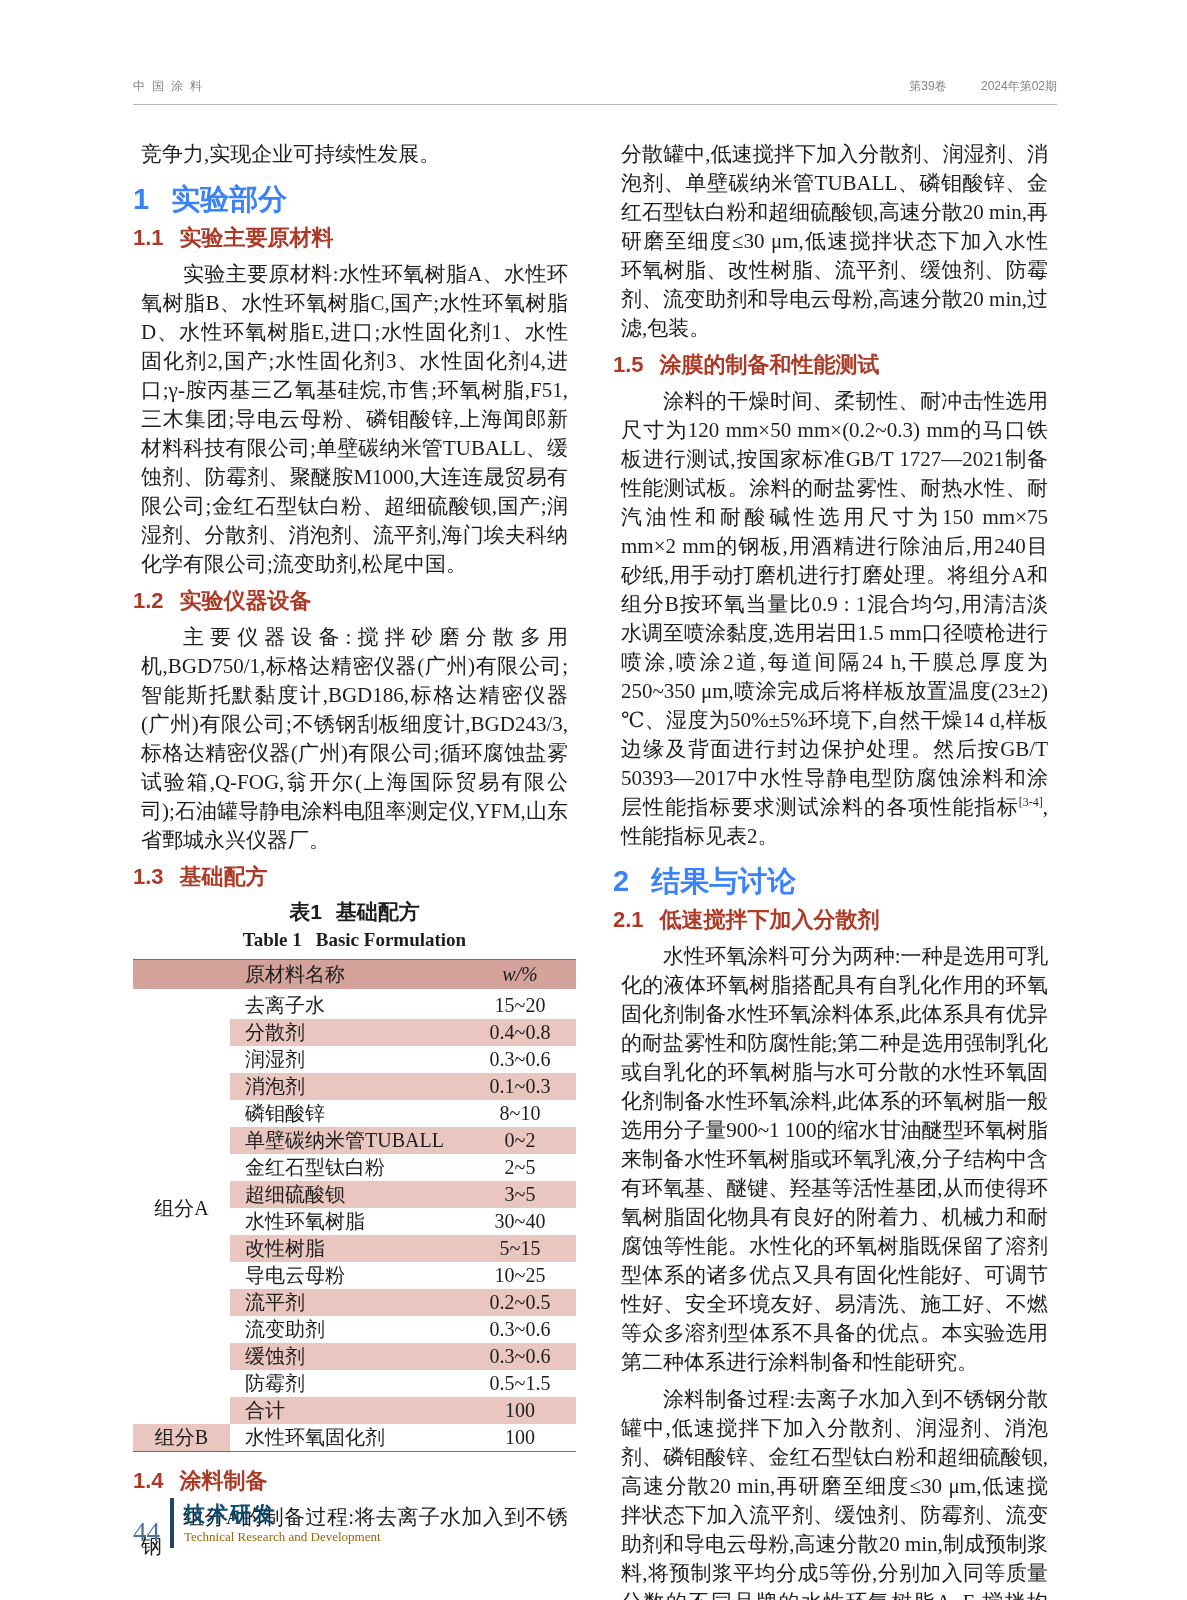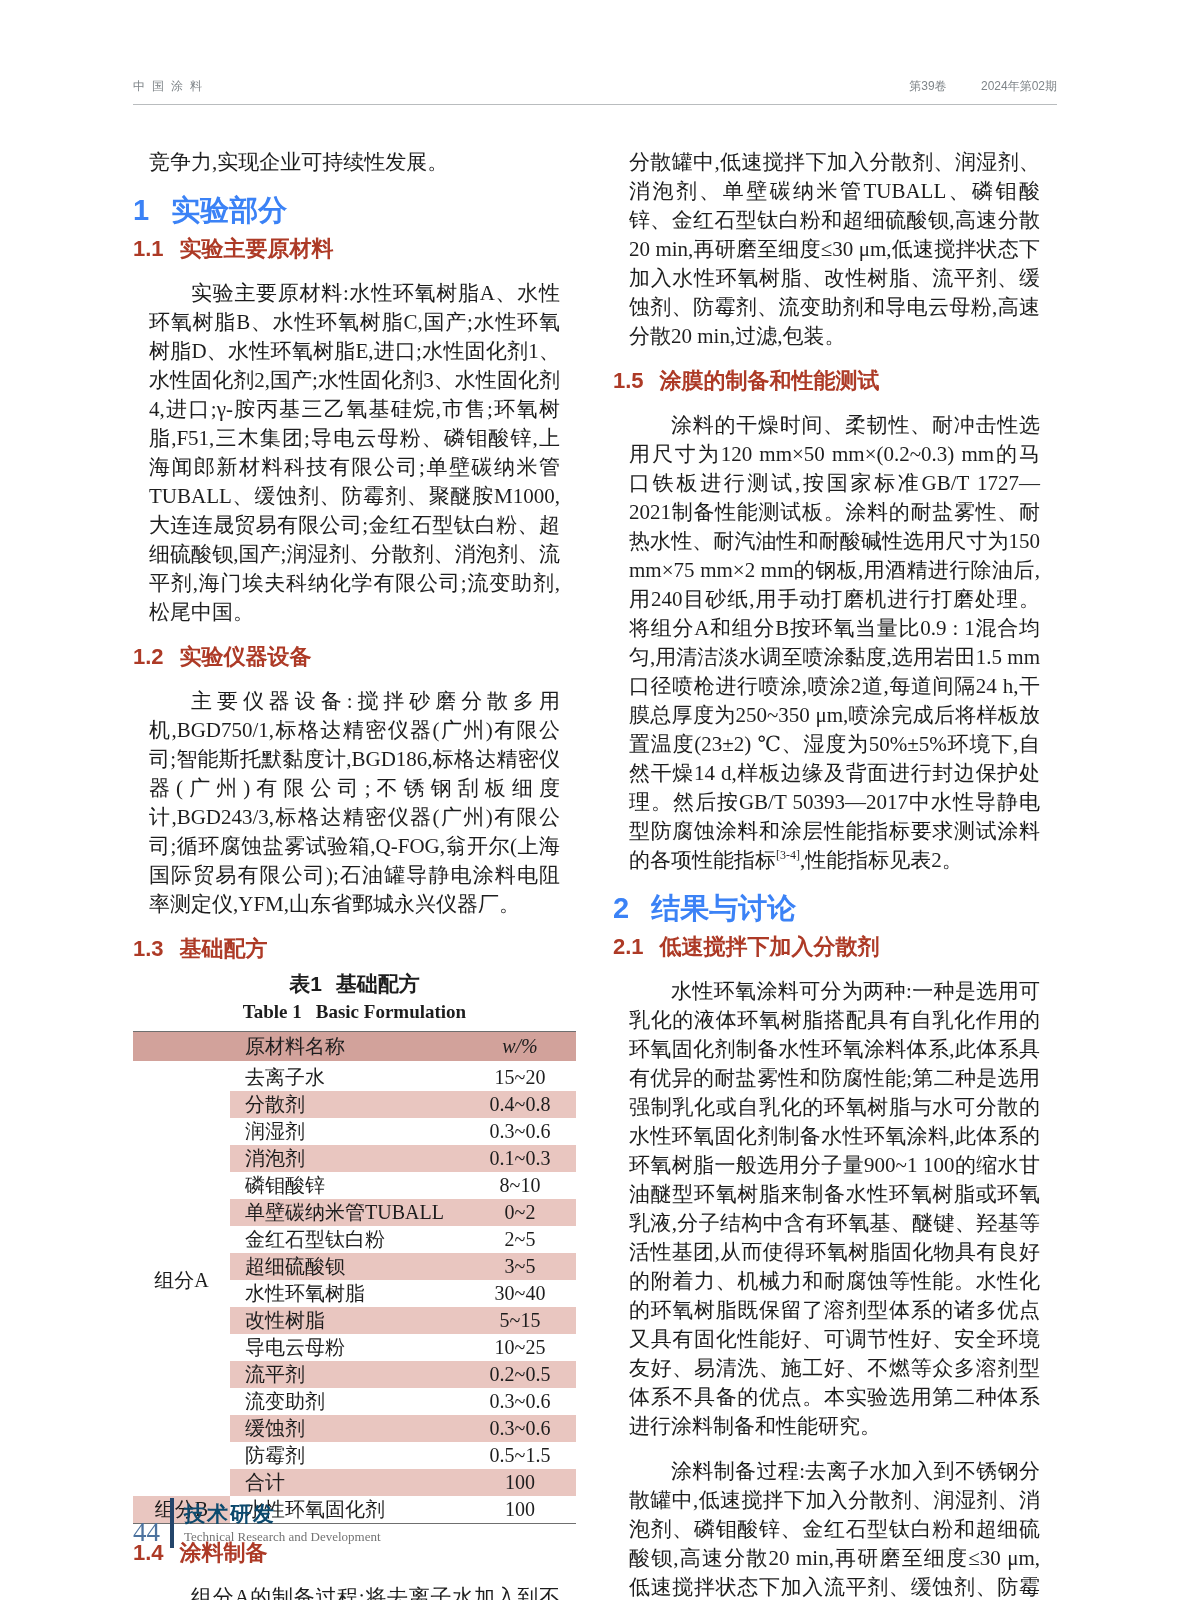--- a/index.html
+++ b/index.html
@@ -25,21 +25,21 @@
     font-size:12px;
     font-family:"Liberation Sans","DejaVu Sans",sans-serif;
   }
   .runhead .jname{letter-spacing:7px;}
   .runhead .issue span{margin-left:31px;}
   .runhead .issue span:first-child{margin-left:0;}
   
   .columns{display:flex;gap:37px;margin-top:27px;}
   .col{width:443px;}
   p.body{
-    font-size:21px;line-height:29px;margin:16px;
+    font-size:21px;line-height:29px;margin:8px;
     text-align:justify;text-justify:inter-ideograph;
   }
   p.indent{text-indent:2em;}
   sup.ref{font-size:12px;line-height:0;vertical-align:super;}
   
   .sec1{
     font-family:"Liberation Sans","DejaVu Sans",sans-serif;
     font-weight:bold;color:#3b82f6;
     font-size:29px;line-height:34px;
     margin:13px 0 8px;
@@ -91,21 +91,21 @@
     font-family:"Liberation Serif","DejaVu Serif",serif;
     margin-right:10px;align-self:flex-end;
   }
   .pagefoot .vbar{width:4px;height:50px;background:#24456b;margin-right:10px;}
   .pagefoot .fzh{
     font-family:"Liberation Sans","DejaVu Sans",sans-serif;
     font-weight:600;font-size:21px;color:#0c4a6e;letter-spacing:2px;line-height:24px;
   }
   .pagefoot .fen{
     font-family:"Liberation Serif","DejaVu Serif",serif;
-    font-size:13px;color:#737373;margin-top:3px;
+    font-size:13px;color:#a16207;margin-top:3px;
   }
 </style>
 </head>
 <body>
 
 <div class="page">
 
   <div class="runhead">
     <span class="jname">中国涂料</span>
     <span class="issue">

